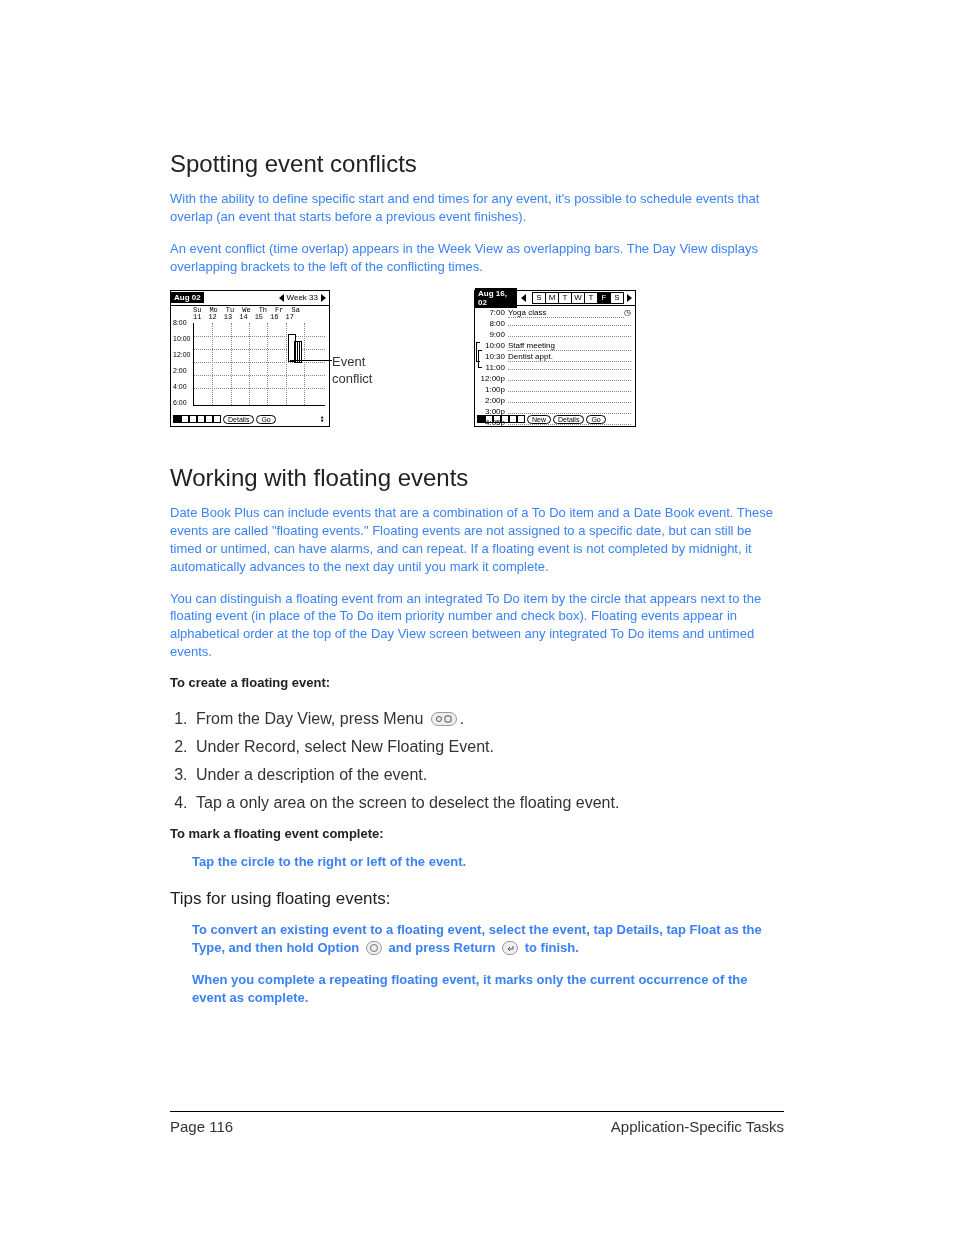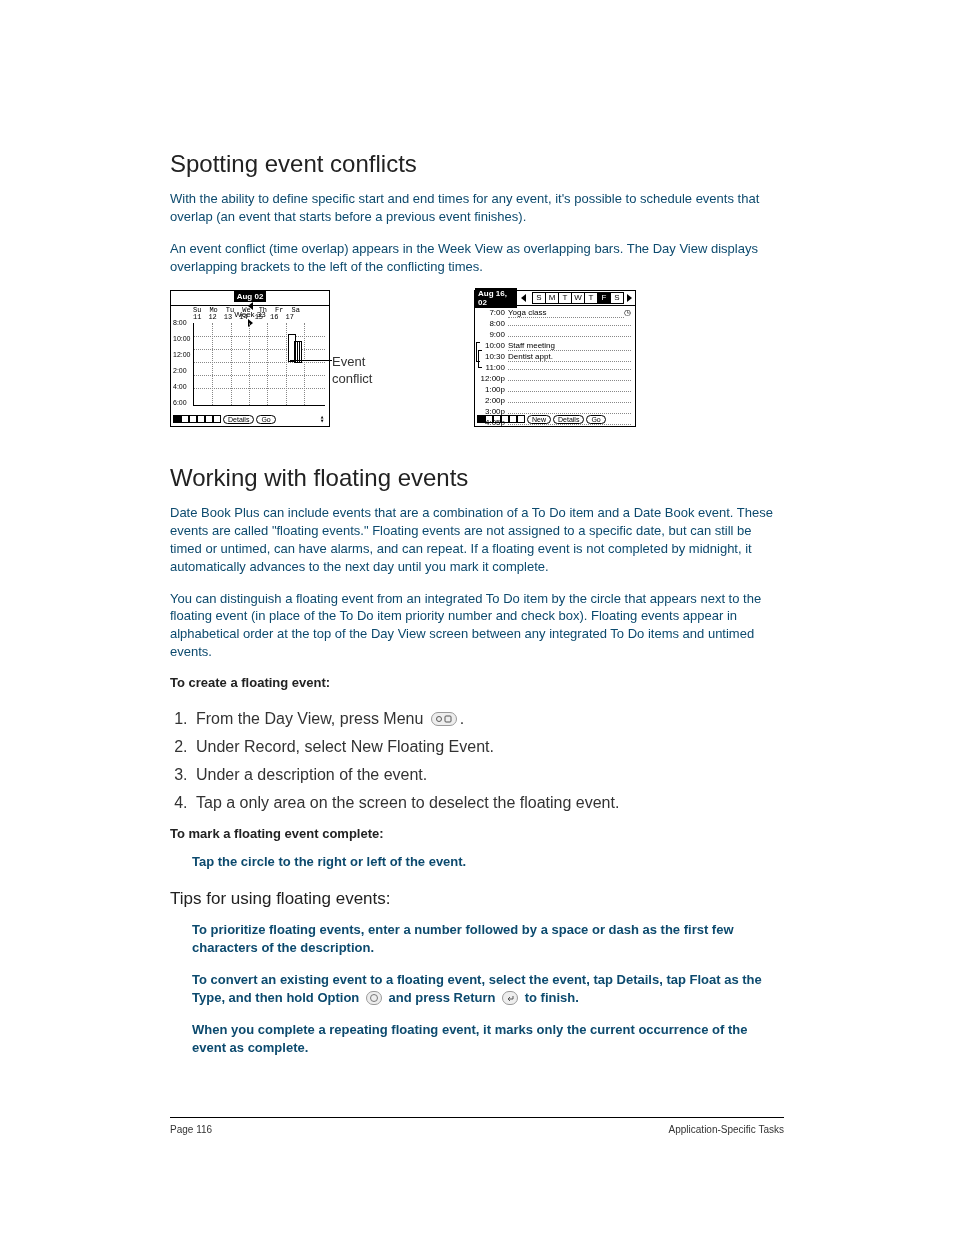--- a/index.html
+++ b/index.html
@@ -25,21 +25,21 @@
   h3 {
     font-weight: normal;
     font-size: 17px;
     margin: 18px 0 4px 0;
     color: #222;
   }
   p {
     font-size: 13px;
     line-height: 1.38;
     margin: 12px 0 14px 0;
-    color: #0c4a6e;
+    color: #3b82f6;
   }
   .bold {
     font-weight: bold;
     font-size: 13px;
     margin: 14px 0 6px 0;
     color: #222;
   }
   ol {
     margin: 20px 0 10px 0;
     padding-left: 22px;
@@ -62,21 +62,21 @@
   }
   .footer {
     position: absolute;
     left: 170px;
     right: 170px;
     bottom: 100px;
     border-top: 1px solid #000;
     padding-top: 6px;
     display: flex;
     justify-content: space-between;
-    font-size: 10px;
+    font-size: 15px;
     color: #333;
   }
   
   .shots {
     display: flex;
     align-items: flex-start;
     gap: 0;
     margin: 4px 0 24px 0;
     height: 150px;
     position: relative;
@@ -91,21 +91,20 @@
     width: 158px;
     height: 135px;
     position: relative;
   }
   .week-hdr {
     display: flex;
     align-items: center;
     border-bottom: 1px solid #000;
     height: 14px;
     font-size: 8px;
-    flex-direction: column;
   }
   .week-hdr .title {
     background: #000;
     color: #fff;
     padding: 1px 3px;
     font-weight: bold;
     font-family: Arial;
   }
   .week-hdr .spacer { flex: 1; }
   .tri {
@@ -484,21 +483,20 @@
     <li>Tap a only area on the screen to deselect the floating event.</li>
   </ol>
 
   <div class="bold">To mark a floating event complete:</div>
   <div class="indent-block">
     <p>Tap the circle to the right or left of the event.</p>
   </div>
 
   <h3>Tips for using floating events:</h3>
   <div class="indent-block">
-    <p>To prioritize floating events, enter a number followed by a space or dash as the first few characters of the description.</p>
     <p>
       <span>To convert an existing event to a floating event, select the event, tap Details, tap Float as the Type, and then hold Option </span><span class="key" style="width:14px;"><svg width="14" height="12">
             <circle cx="7" cy="6" r="3.5" fill="none" stroke="#777"></circle>
           </svg></span><span> and press Return </span><span class="key" style="width:14px;"><svg width="14" height="12">
             <path d="M10 4 v3 h-5 m0 0 l2 -2 m-2 2 l2 2" fill="none" stroke="#555" stroke-width="1"></path>
           </svg></span><span> to finish.</span>
     </p>
     <p>When you complete a repeating floating event, it marks only the current occurrence of the event as complete.</p>
   </div>
 

